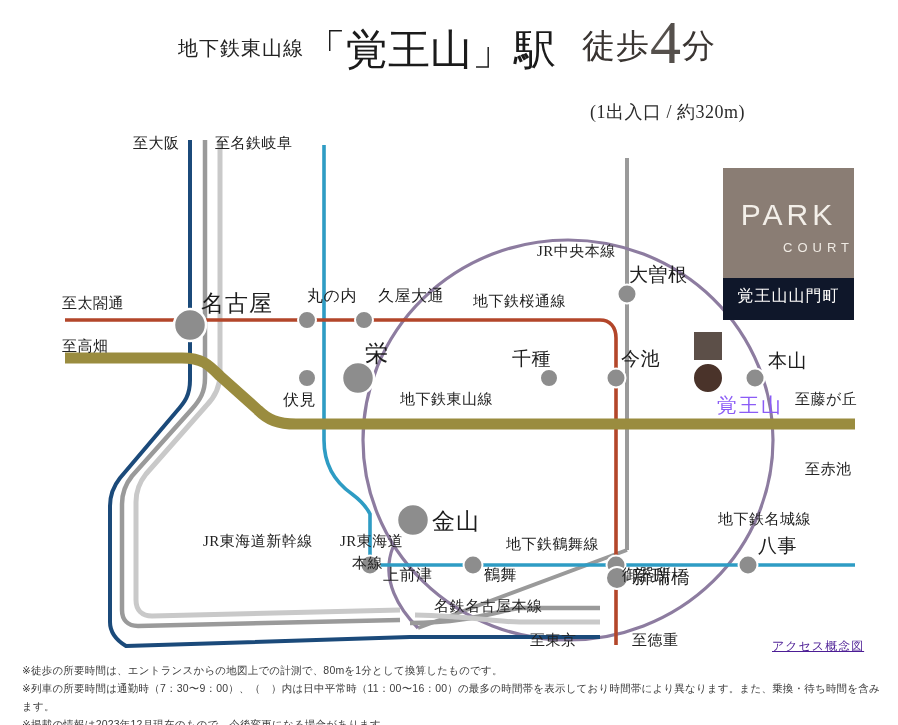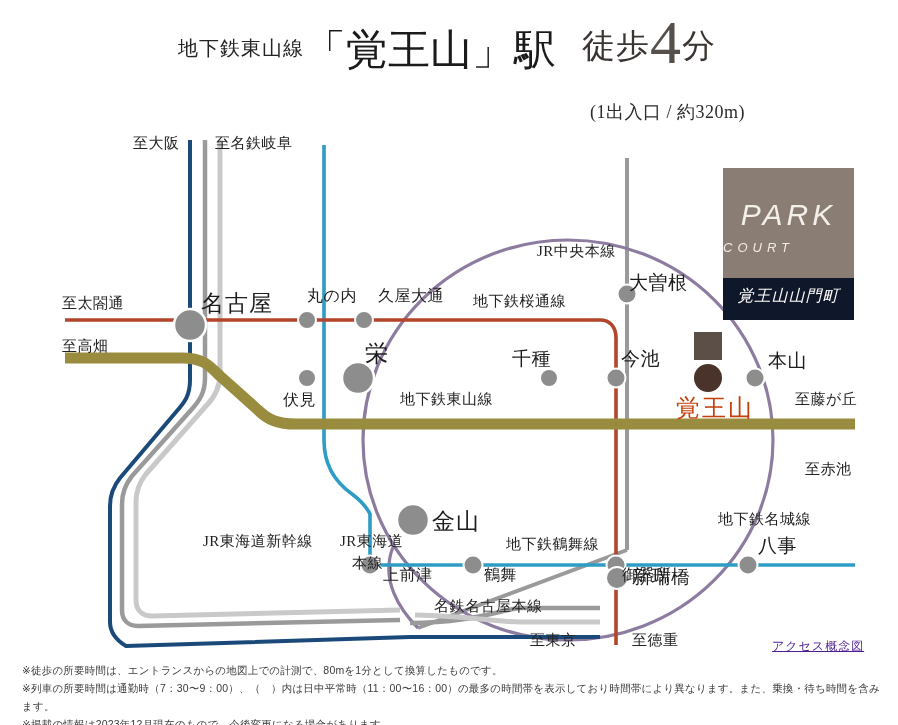--- a/index.html
+++ b/index.html
@@ -23,30 +23,30 @@
   
   .map{position:absolute;left:0;top:110px;width:898px;height:545px;}
 
   
   .lbl{position:absolute;white-space:nowrap;color:#1d1d1d;}
   .sta-lg{font-size:23px;letter-spacing:1px;}
   .sta-md{font-size:19px;letter-spacing:.5px;}
   .sta-sm{font-size:16px;letter-spacing:.5px;}
   .line-lbl{font-size:15px;letter-spacing:.5px;color:#232323;}
   .term-lbl{font-size:15px;letter-spacing:.5px;color:#232323;}
-  .kaku{font-size:24px;letter-spacing:2px;color:#c2410c;}
-
-  
-  .logo{position:absolute;left:723px;top:168px;width:131px;height:152px;font-style:italic;}
+  .kaku{font-size:20px;letter-spacing:2px;color:#8b5cf6;margin-left:41px;}
+
+  
+  .logo{position:absolute;left:723px;top:168px;width:131px;height:152px;}
   .logo-top{position:absolute;left:0;top:0;width:131px;height:110px;background:#8a7d74;}
   .logo-bot{position:absolute;left:0;top:110px;width:131px;height:42px;background:#0f172a;}
   .logo-park{position:absolute;left:0;top:30px;width:131px;text-align:center;
              font-family:"Liberation Sans","DejaVu Sans",sans-serif;
              font-size:30px;letter-spacing:4px;color:#f3efe9;font-weight:300;}
-  .logo-court{position:absolute;left:0;top:72px;width:131px;text-align:left;
+  .logo-court{position:absolute;left:0;top:72px;width:131px;text-align:right;
              font-family:"Liberation Sans","DejaVu Sans",sans-serif;
              font-size:13px;letter-spacing:5px;color:#f0ebe4;}
   .logo-addr{position:absolute;left:0;top:8px;width:131px;text-align:center;
              font-size:16px;letter-spacing:1px;color:#fdfcfa;}
 
   
   .footer{position:absolute;left:22px;top:661px;width:860px;}
   .foot-line{font-size:10.5px;color:#3b3b3b;line-height:1.72;letter-spacing:.2px;
              font-family:"Liberation Sans","DejaVu Sans",sans-serif;}
   .credit{position:absolute;left:772px;top:638px;font-size:12px;color:#4c1d95;
@@ -158,21 +158,21 @@
     
     <div class="lbl sta-lg" style="left:201px;top:178px;">名古屋</div>
     <div class="lbl sta-sm" style="left:307px;top:176px;">丸の内</div>
     <div class="lbl sta-sm" style="left:378px;top:176px;">久屋大通</div>
     <div class="lbl sta-lg" style="left:365px;top:228px;">栄</div>
     <div class="lbl sta-sm" style="left:283px;top:280px;">伏見</div>
     <div class="lbl sta-md" style="left:512px;top:236px;">千種</div>
     <div class="lbl sta-md" style="left:621px;top:236px;">今池</div>
     <div class="lbl kaku" style="left:676px;top:282px;">覚王山</div>
     <div class="lbl sta-md" style="left:768px;top:238px;">本山</div>
-    <div class="lbl sta-md" style="left:629px;top:160px;">大曽根</div>
+    <div class="lbl sta-md" style="left:629px;top:152px;">大曽根</div>
     <div class="lbl sta-sm" style="left:383px;top:455px;">上前津</div>
     <div class="lbl sta-sm" style="left:484px;top:455px;">鶴舞</div>
     <div class="lbl sta-sm" style="left:622px;top:455px;">御器所</div>
     <div class="lbl sta-md" style="left:758px;top:423px;">八事</div>
     <div class="lbl sta-lg" style="left:432px;top:396px;">金山</div>
     <div class="lbl sta-md" style="left:632px;top:454px;">新瑞橋</div>
 
     
     <div class="lbl line-lbl" style="left:537px;top:132px;">JR中央本線</div>
     <div class="lbl line-lbl" style="left:473px;top:182px;">地下鉄桜通線</div>

